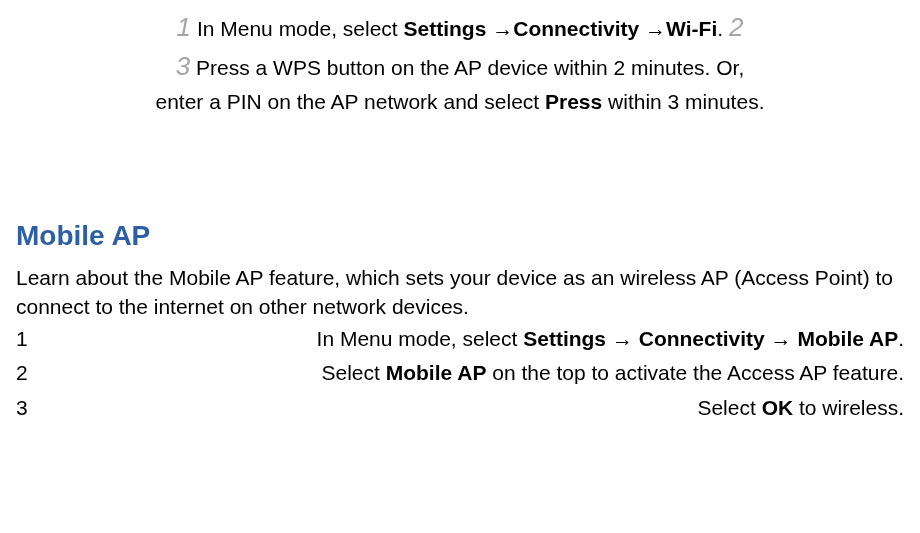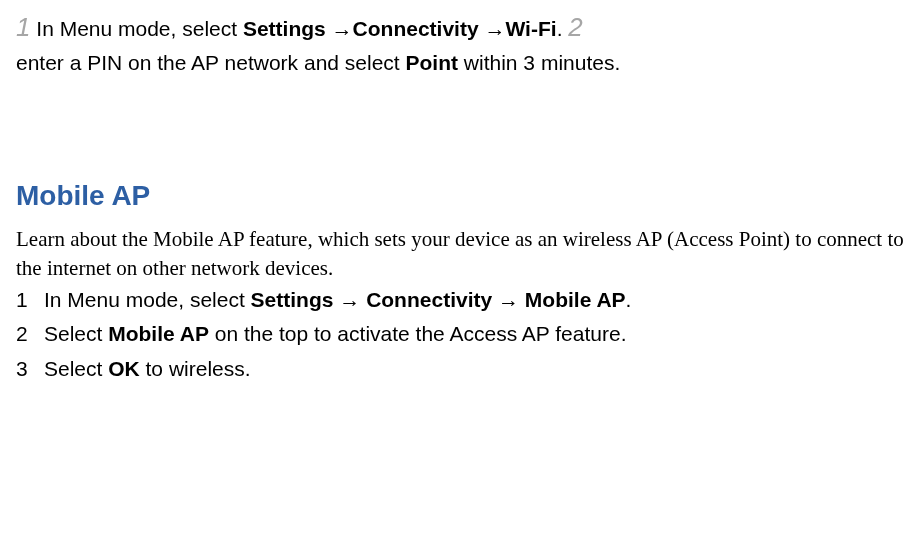--- a/index.html
+++ b/index.html
@@ -21,44 +21,45 @@
       font-style: italic;
       font-size: 26px;
       color: #a6a6a6;
       font-weight: 400;
     }
     .intro-block {
       margin-bottom: 100px;
     }
     .intro-block p {
       margin-bottom: 4px;
+      text-align: center;
     }
     .bold {
       font-weight: bold;
     }
     h2.section-title {
       color: #2d5fa4;
       font-size: 28px;
       font-weight: bold;
       margin-bottom: 10px;
     }
     .desc {
       margin-bottom: 0;
-      font-family: Liberation Serif, serif;
     }
     ol.steps {
       list-style: none;
       counter-reset: step;
       margin-top: 4px;
     }
     ol.steps li {
       counter-increment: step;
       padding-left: 28px;
       position: relative;
       margin-bottom: 6px;
+      text-align: right;
     }
     ol.steps li::before {
       content: counter(step);
       position: absolute;
       left: 0;
       top: 0;
       font-size: 21px;
       color: #000;
     }
     .arrow {
@@ -66,21 +67,24 @@
     }
   </style>
 </head>
 <body>
 
 <div class="intro-block">
   <p>
     <span class="step-num">1</span><span> In Menu mode, select </span><span class="bold">Settings</span><span class="bold arrow"> →</span><span class="bold">Connectivity</span><span class="bold arrow"> →</span><span class="bold">Wi-Fi</span><span>. </span><span class="step-num">2</span>
   </p>
   <p>
-    <span>enter a PIN on the AP network and select </span><span class="bold">Point</span><span> within 3 minutes.</span>
+    <span class="step-num">3</span><span> Press a WPS button on the AP device within 2 minutes. Or,</span>
+  </p>
+  <p>
+    <span>enter a PIN on the AP network and select </span><span class="bold">Press</span><span> within 3 minutes.</span>
   </p>
 </div>
 
 <h2 class="section-title">Mobile AP</h2>
 
 <p class="desc">Learn about the Mobile AP feature, which sets your device as an wireless AP (Access Point) to connect to the internet on other network devices.</p>
 
 <ol class="steps">
   <li>
     <span>In Menu mode, select </span><span class="bold">Settings</span><span class="bold"> → </span><span class="bold">Connectivity</span><span class="bold"> → </span><span class="bold">Mobile AP</span><span>.</span>

